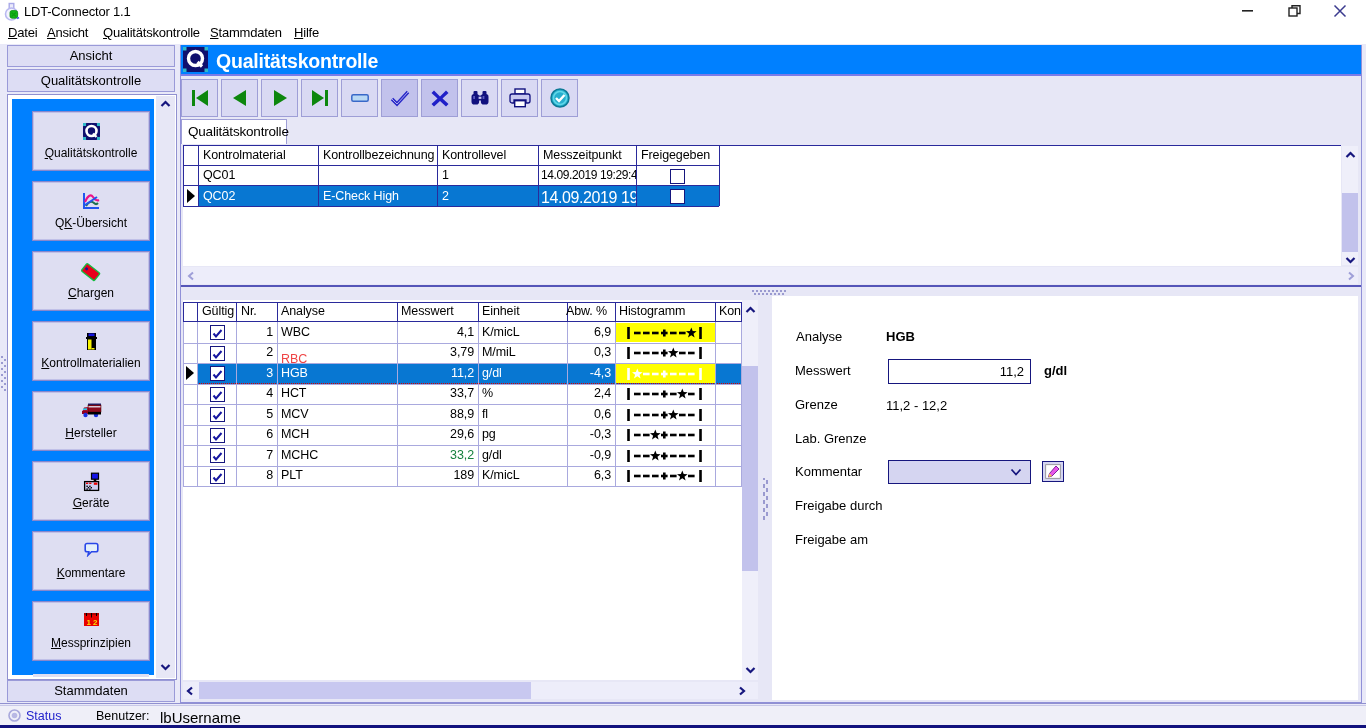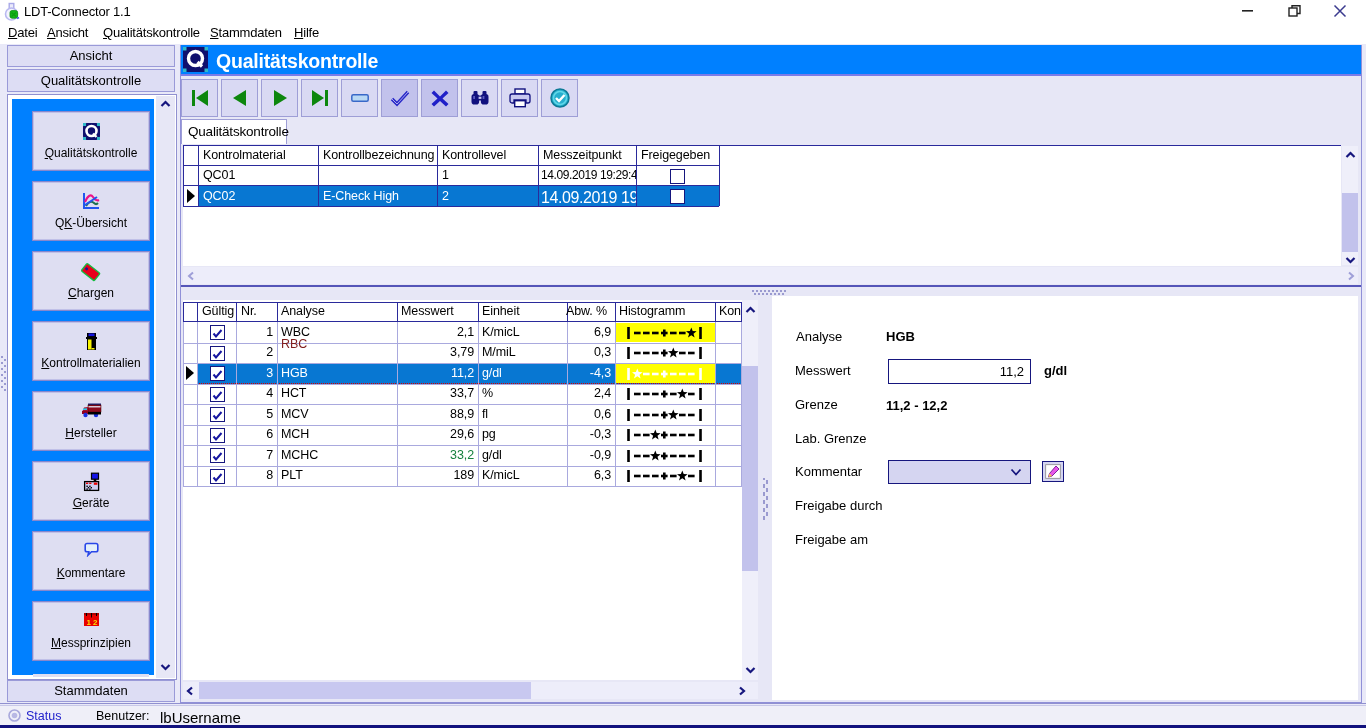--- a/index.html
+++ b/index.html
@@ -389,40 +389,40 @@
 <div class="vlinel" style="left:615px;top:322px;height:164px"></div>
 <div class="vlinel" style="left:715px;top:322px;height:164px"></div>
 <div class="vlinel" style="left:741px;top:322px;height:164px"></div>
 <div class="ab" style="left:616px;top:323px;width:99px;height:19px;background:#FFFF00"></div>
 <div class="ab" style="left:616px;top:364px;width:99px;height:19px;background:#FFFF00"></div>
 <div class="cb" style="left:210px;top:325.0px"><svg width="13" height="13" viewBox="0 0 13 13">
       <path d="M2.5 6.5 L5 9.5 L10.5 3" fill="none" stroke="#1616A0" stroke-width="2"></path>
     </svg></div>
 <div class="cell num" style="left:236px;top:324.5px;width:37px;color:#000">1</div>
 <div class="cell" style="left:281px;top:324.5px;width:112px;color:#000">WBC</div>
-<div class="cell num" style="left:397px;top:324.5px;width:77px;color:#000">2,1</div>
+<div class="cell num" style="left:397px;top:324.5px;width:77px;color:#000">4,1</div>
 <div class="cell" style="left:482px;top:324.5px;width:82px;color:#000">K/micL</div>
 <div class="cell num" style="left:567px;top:324.5px;width:44px;color:#000">6,9</div>
 <div class="ab" style="left:624px;top:325.5px"><svg width="82" height="14" viewBox="0 0 82 14">
       <rect x="3.2" y="1" width="2.6" height="12" fill="#000"></rect>
       <rect x="10" y="5.7" width="6.6" height="2.6" fill="#000"></rect>
       <rect x="19" y="5.7" width="6.6" height="2.6" fill="#000"></rect>
       <rect x="28" y="5.7" width="6.6" height="2.6" fill="#000"></rect>
       <rect x="37" y="5.7" width="6.6" height="2.6" fill="#000"></rect>
       <rect x="39" y="3.5" width="2.6" height="7" fill="#000"></rect>
       <rect x="46" y="5.7" width="6.6" height="2.6" fill="#000"></rect>
       <rect x="55" y="5.7" width="6.6" height="2.6" fill="#000"></rect>
       <polygon points="67.3,1.4 68.7,5.1 72.6,5.3 69.5,7.7 70.6,11.5 67.3,9.3 64.0,11.5 65.1,7.7 62.0,5.3 65.9,5.1" fill="#000"></polygon>
       <rect x="75.2" y="1" width="2.6" height="12" fill="#000"></rect>
     </svg></div>
 <div class="cb" style="left:210px;top:345.5px"><svg width="13" height="13" viewBox="0 0 13 13">
       <path d="M2.5 6.5 L5 9.5 L10.5 3" fill="none" stroke="#1616A0" stroke-width="2"></path>
     </svg></div>
 <div class="cell num" style="left:236px;top:345.0px;width:37px;color:#000">2</div>
-<div class="cell" style="left:281px;top:337px;width:112px;color:#7f1d1d">RBC</div>
+<div class="cell" style="left:281px;top:352px;width:112px;color:#ef4444">RBC</div>
 <div class="cell num" style="left:397px;top:345.0px;width:77px;color:#000">3,79</div>
 <div class="cell" style="left:482px;top:345.0px;width:82px;color:#000">M/miL</div>
 <div class="cell num" style="left:567px;top:345.0px;width:44px;color:#000">0,3</div>
 <div class="ab" style="left:624px;top:346.0px"><svg width="82" height="14" viewBox="0 0 82 14">
       <rect x="3.2" y="1" width="2.6" height="12" fill="#000"></rect>
       <rect x="10" y="5.7" width="6.6" height="2.6" fill="#000"></rect>
       <rect x="19" y="5.7" width="6.6" height="2.6" fill="#000"></rect>
       <rect x="28" y="5.7" width="6.6" height="2.6" fill="#000"></rect>
       <rect x="37" y="5.7" width="6.6" height="2.6" fill="#000"></rect>
       <rect x="39" y="3.5" width="2.6" height="7" fill="#000"></rect>
@@ -596,21 +596,21 @@
     </g>
   </svg>
 
 <div class="ab" style="left:772px;top:296px;width:586px;height:404px;background:#fff"></div>
 <div class="rlabel" style="left:796px;top:329px">Analyse</div>
 <div class="rlabel" style="left:886px;top:329px;font-weight:bold">HGB</div>
 <div class="rlabel" style="left:795px;top:363px">Messwert</div>
 <div class="ab" style="left:888px;top:359px;width:143px;height:25px;background:#fff;border:1px solid #16167E;box-sizing:border-box;font-size:13px;text-align:right;line-height:23px;padding-right:6px">11,2</div>
 <div class="rlabel" style="left:1044px;top:363px;font-weight:bold">g/dl</div>
 <div class="rlabel" style="left:795px;top:397px">Grenze</div>
-<div class="rlabel" style="left:886px;top:398px;font-weight:bold">11,2 - 12,2</div>
+<div class="rlabel" style="left:886px;top:398px;font-weight:normal">11,2 - 12,2</div>
 <div class="rlabel" style="left:795px;top:431px">Lab. Grenze</div>
 <div class="rlabel" style="left:795px;top:464px">Kommentar</div>
 <div class="ab" style="left:888px;top:460px;width:143px;height:24px;background:#D5D5F1;border:1px solid #16167E;box-sizing:border-box"></div>
 <svg class="ab" style="left:1010px;top:468px" width="12" height="9" viewBox="0 0 12 9">
     <path d="M1.5 1.5 L6 6.5 L10.5 1.5" fill="none" stroke="#16167E" stroke-width="1.8"></path>
   </svg>
 <div class="ab" style="left:1042px;top:461px;width:22px;height:21px;background:#D5D5F1;border:1px solid #16167E;box-sizing:border-box"></div>
 <svg class="ab" style="left:1045px;top:464px" width="16" height="15" viewBox="0 0 16 15">
     <rect x="0.7" y="0.7" width="14.6" height="13.6" fill="#fff" stroke="#888" stroke-width="0.8"></rect>
     <path d="M11 2 L14 5 L7 12 L3.5 13 L4.5 9.5 Z" fill="#E858E8" stroke="#8020A0" stroke-width="1"></path>

